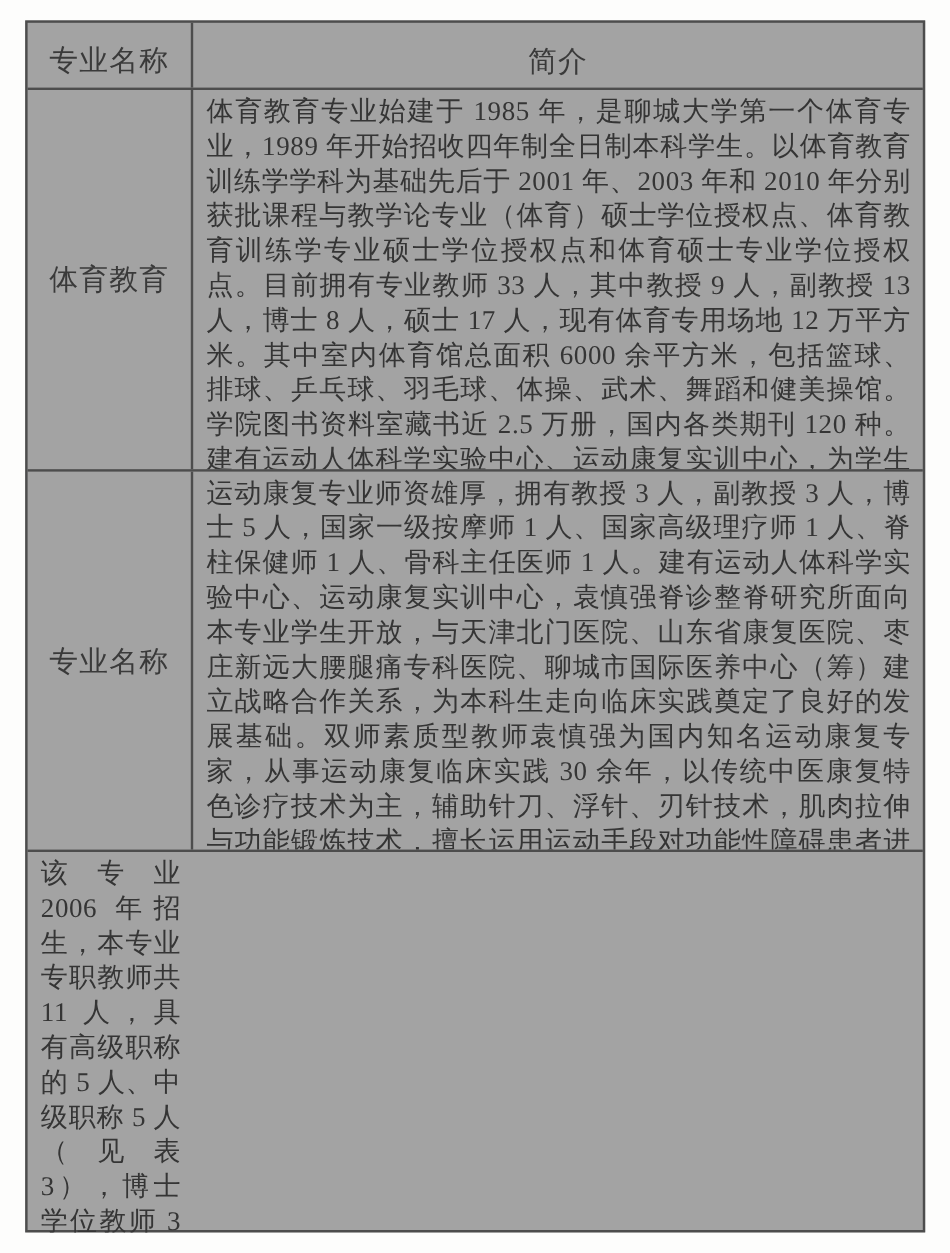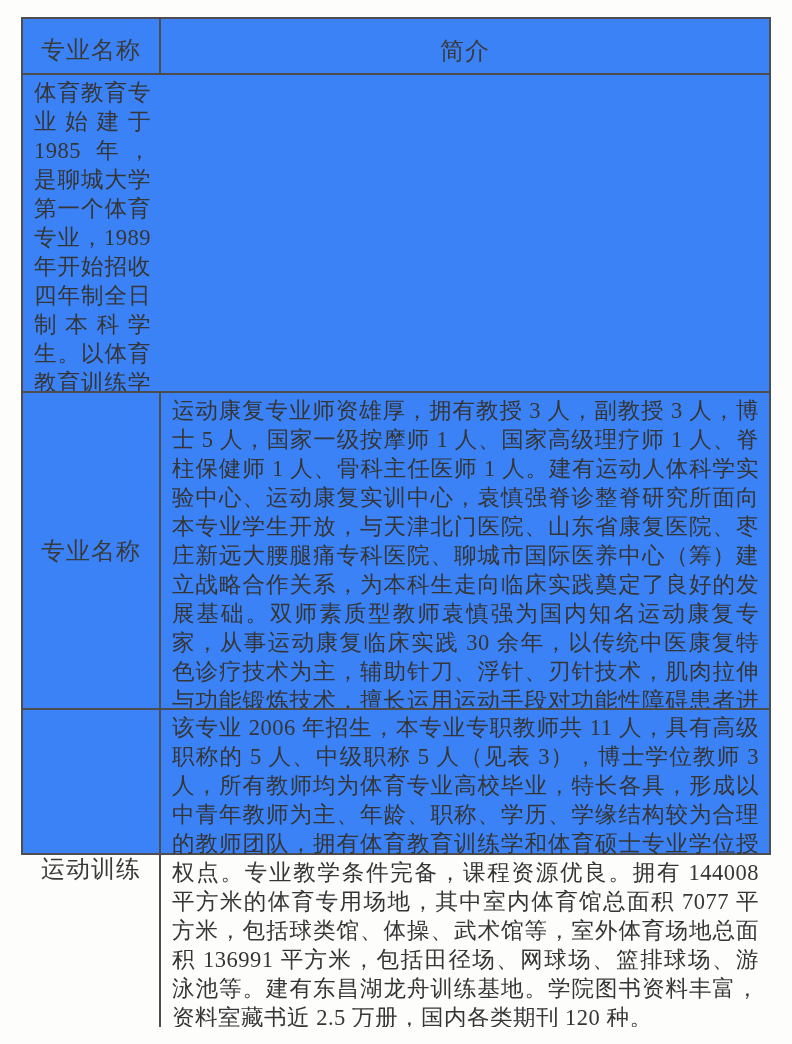--- a/index.html
+++ b/index.html
@@ -14,24 +14,24 @@
     background: #fdfdfc;
     font-family: "Liberation Serif", "DejaVu Serif", serif;
     color: #333333;
     overflow: hidden;
   }
   .majors-table {
     position: absolute;
     left: 21px;
     top: 17px;
     width: 750px;
-    height: 838px;
+    height: 1010px;
     border: 2px solid #4d4d4d;
     box-sizing: border-box;
-    background: #3b82f6;
+    background: #a3a3a3;
   }
   .trow {
     display: grid;
     grid-template-columns: 138px 1fr;
     box-sizing: border-box;
   }
   .trow:not(:last-child) {
     border-bottom: 2px solid #4d4d4d;
   }
   .header-row { height: 56px; }
@@ -81,27 +81,27 @@
 
 <div class="page">
   <div class="majors-table">
 
     <div class="trow header-row">
       <div class="cell name-cell header-cell">专业名称</div>
       <div class="cell intro-header-cell">简介</div>
     </div>
 
     <div class="trow body-row-1">
+      <div class="cell name-cell">体育教育</div>
       <div class="cell intro-cell">体育教育专业始建于 1985 年，是聊城大学第一个体育专业，1989 年开始招收四年制全日制本科学生。以体育教育训练学学科为基础先后于 2001 年、2003 年和 2010 年分别获批课程与教学论专业（体育）硕士学位授权点、体育教育训练学专业硕士学位授权点和体育硕士专业学位授权点。目前拥有专业教师 33 人，其中教授 9 人，副教授 13 人，博士 8 人，硕士 17 人，现有体育专用场地 12 万平方米。其中室内体育馆总面积 6000 余平方米，包括篮球、排球、乒乓球、羽毛球、体操、武术、舞蹈和健美操馆。学院图书资料室藏书近 2.5 万册，国内各类期刊 120 种。建有运动人体科学实验中心、运动康复实训中心，为学生提供了良好的学习条件。</div>
     </div>
 
     <div class="trow body-row-2">
       <div class="cell name-cell">专业名称</div>
       <div class="cell intro-cell">运动康复专业师资雄厚，拥有教授 3 人，副教授 3 人，博士 5 人，国家一级按摩师 1 人、国家高级理疗师 1 人、脊柱保健师 1 人、骨科主任医师 1 人。建有运动人体科学实验中心、运动康复实训中心，袁慎强脊诊整脊研究所面向本专业学生开放，与天津北门医院、山东省康复医院、枣庄新远大腰腿痛专科医院、聊城市国际医养中心（筹）建立战略合作关系，为本科生走向临床实践奠定了良好的发展基础。双师素质型教师袁慎强为国内知名运动康复专家，从事运动康复临床实践 30 余年，以传统中医康复特色诊疗技术为主，辅助针刀、浮针、刃针技术，肌肉拉伸与功能锻炼技术，擅长运用运动手段对功能性障碍患者进行康复治疗，并治疗多凝难杂症。</div>
     </div>
 
     <div class="trow body-row-3">
-      <div class="cell name-cell">运动训练</div>
       <div class="cell intro-cell">该专业 2006 年招生，本专业专职教师共 11 人，具有高级职称的 5 人、中级职称 5 人（见表 3），博士学位教师 3 人，所有教师均为体育专业高校毕业，特长各具，形成以中青年教师为主、年龄、职称、学历、学缘结构较为合理的教师团队，拥有体育教育训练学和体育硕士专业学位授权点。专业教学条件完备，课程资源优良。拥有 144008 平方米的体育专用场地，其中室内体育馆总面积 7077 平方米，包括球类馆、体操、武术馆等，室外体育场地总面积 136991 平方米，包括田径场、网球场、篮排球场、游泳池等。建有东昌湖龙舟训练基地。学院图书资料丰富，资料室藏书近 2.5 万册，国内各类期刊 120 种。</div>
     </div>
 
   </div>
 </div>
 
 </body></html>

